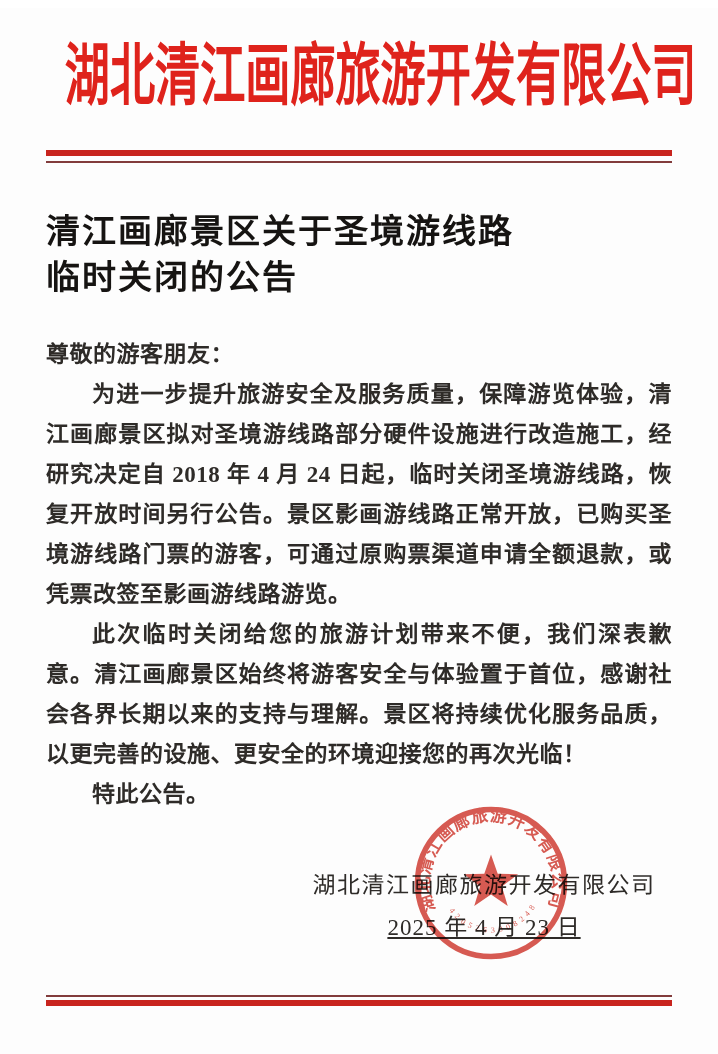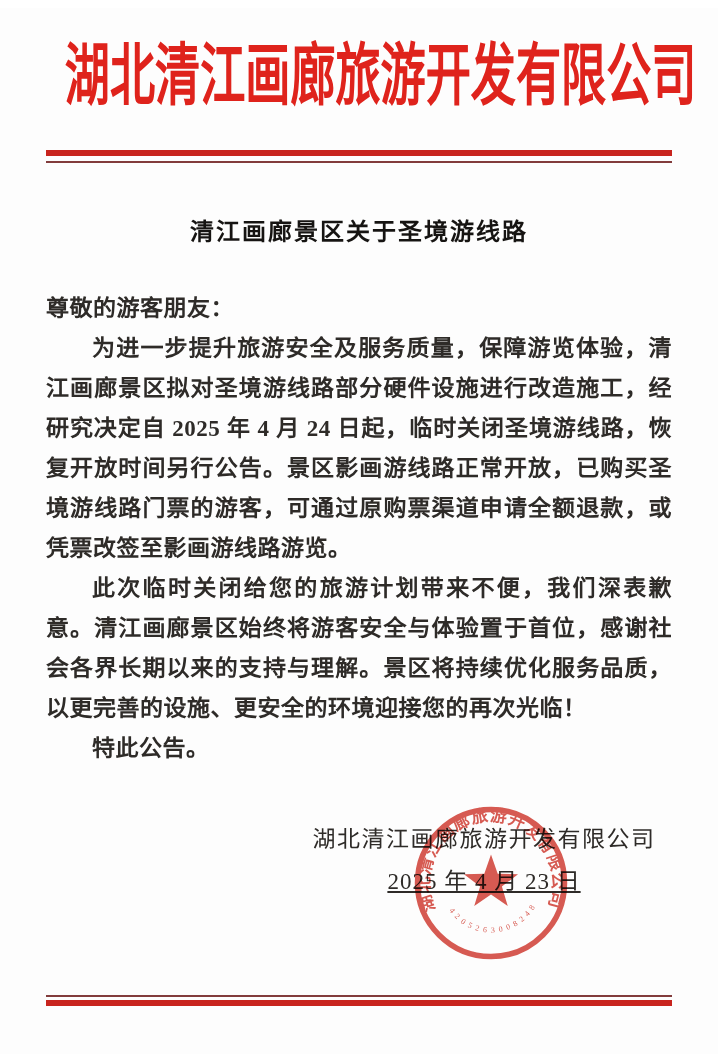--- a/index.html
+++ b/index.html
@@ -35,22 +35,22 @@
   .rule { width: 100%; }
   .rule.thick { height: 6px; background: #c8241e; }
   .rule.thin  { height: 2px; background: #823c3c; }
 
   .rules-top { margin-top: 32px; }
   .rules-top .rule.thin { margin-top: 5px; }
 
   
   .doc-title {
     margin-top: 46px;
-    text-align: center;
-    font-size: 24px;
+    text-align: left;
+    font-size: 34px;
     line-height: 46px;
     font-weight: bold;
     color: #161412;
     letter-spacing: 2px;
   }
 
   
   .doc-body {
     margin-top: 34px;
     font-size: 23px;
@@ -97,25 +97,26 @@
 
   <div class="letterhead-name">湖北清江画廊旅游开发有限公司</div>
 
   <div class="rules-top">
     <div class="rule thick"></div>
     <div class="rule thin"></div>
   </div>
 
   <div class="doc-title">
     <div>清江画廊景区关于圣境游线路</div>
+    <div>临时关闭的公告</div>
   </div>
 
   <div class="doc-body">
     <p>尊敬的游客朋友：</p>
-    <p class="indent">为进一步提升旅游安全及服务质量，保障游览体验，清江画廊景区拟对圣境游线路部分硬件设施进行改造施工，经研究决定自 2025 年 4 月 24 日起，临时关闭圣境游线路，恢复开放时间另行公告。景区影画游线路正常开放，已购买圣境游线路门票的游客，可通过原购票渠道申请全额退款，或凭票改签至影画游线路游览。</p>
+    <p class="indent">为进一步提升旅游安全及服务质量，保障游览体验，清江画廊景区拟对圣境游线路部分硬件设施进行改造施工，经研究决定自 2018 年 4 月 24 日起，临时关闭圣境游线路，恢复开放时间另行公告。景区影画游线路正常开放，已购买圣境游线路门票的游客，可通过原购票渠道申请全额退款，或凭票改签至影画游线路游览。</p>
     <p class="indent">此次临时关闭给您的旅游计划带来不便，我们深表歉意。清江画廊景区始终将游客安全与体验置于首位，感谢社会各界长期以来的支持与理解。景区将持续优化服务品质，以更完善的设施、更安全的环境迎接您的再次光临！</p>
     <p class="indent">特此公告。</p>
   </div>
 
   <div class="signature">
     <div class="sig-company">湖北清江画廊旅游开发有限公司</div>
     <div class="sig-date">2025 年 4 月 23 日</div>
   </div>
 
   <svg class="seal" viewBox="0 0 200 200" xmlns="http://www.w3.org/2000/svg">

